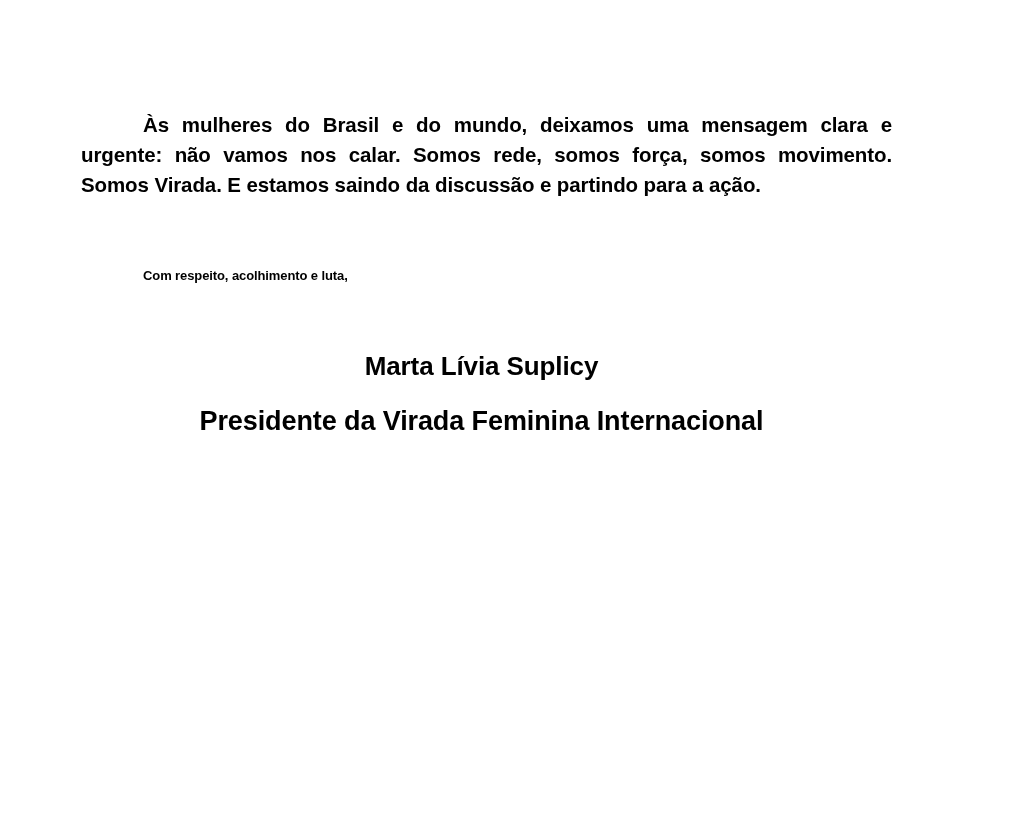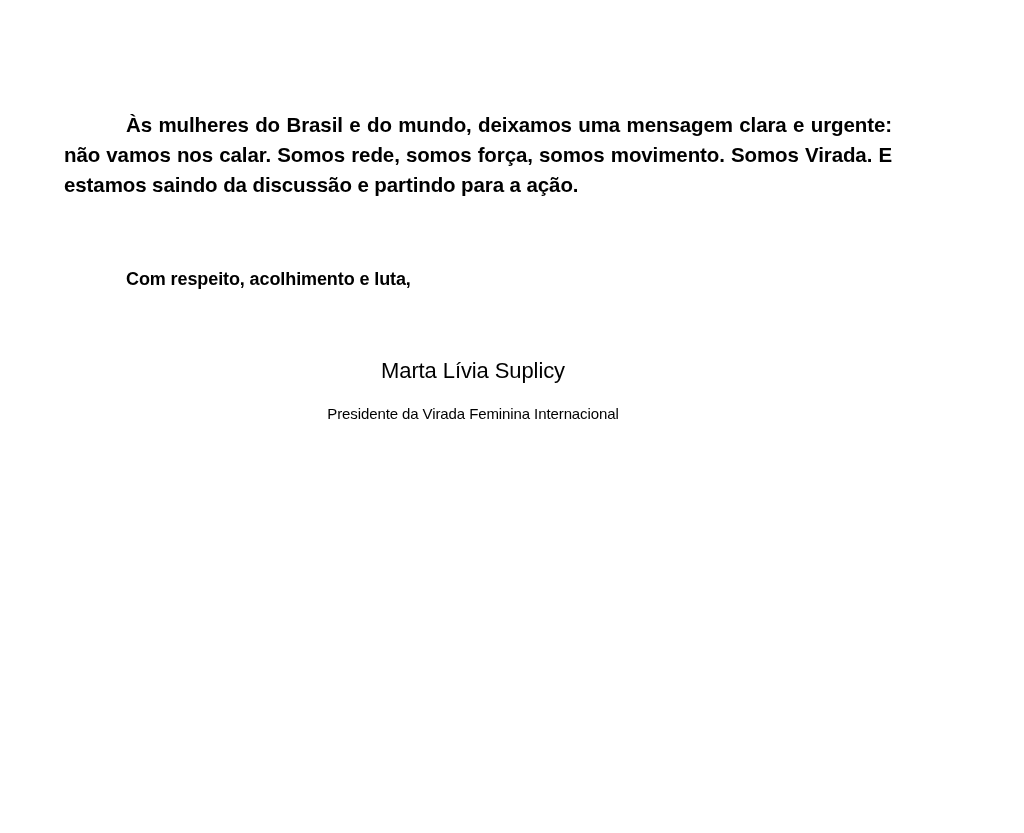--- a/index.html
+++ b/index.html
@@ -14,59 +14,59 @@
     font-family: "Liberation Sans", sans-serif;
     color: #000000;
     overflow: hidden;
   }
   .page {
     position: relative;
     width: 1024px;
     height: 833px;
     background: #ffffff;
     box-sizing: border-box;
-    padding: 110px 132px 0 64px;
+    padding: 110px 132px 0 81px;
   }
   .body-para {
     font-size: 20.5px;
     font-weight: bold;
     line-height: 1.47;
     text-align: justify;
     text-justify: inter-word;
     text-indent: 62px;
     margin: 0 0 16px 0;
     letter-spacing: -0.1px;
   }
   .body-para:last-of-type {
     margin-bottom: 0;
   }
   .closing {
-    font-size: 18px;
+    font-size: 13px;
     font-weight: bold;
     line-height: 1.47;
     text-align: left;
     text-indent: 62px;
     margin: 66px 0 0 0;
     letter-spacing: -0.1px;
   }
   .signature-block {
     margin-top: 62px;
     text-align: center;
     padding-right: 10px;
   }
   .signature-name {
-    font-size: 22px;
-    font-weight: normal;
+    font-size: 26px;
+    font-weight: bold;
     line-height: 1.47;
     margin: 8px;
     letter-spacing: -0.1px;
   }
   .signature-title {
-    font-size: 15px;
-    font-weight: normal;
+    font-size: 27px;
+    font-weight: bold;
     line-height: 1.47;
     margin: 16px 0 0 0;
     letter-spacing: -0.1px;
   }
 </style>
 </head>
 <body>
 
 <div class="page">
 

